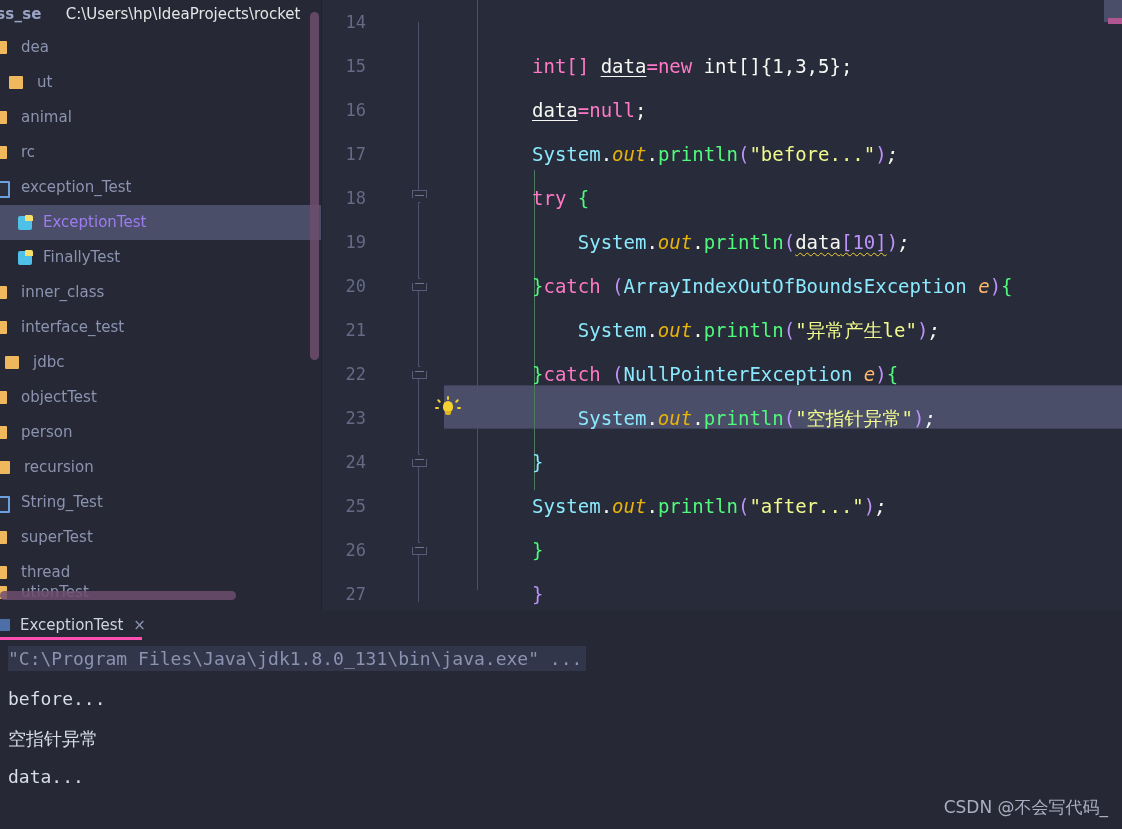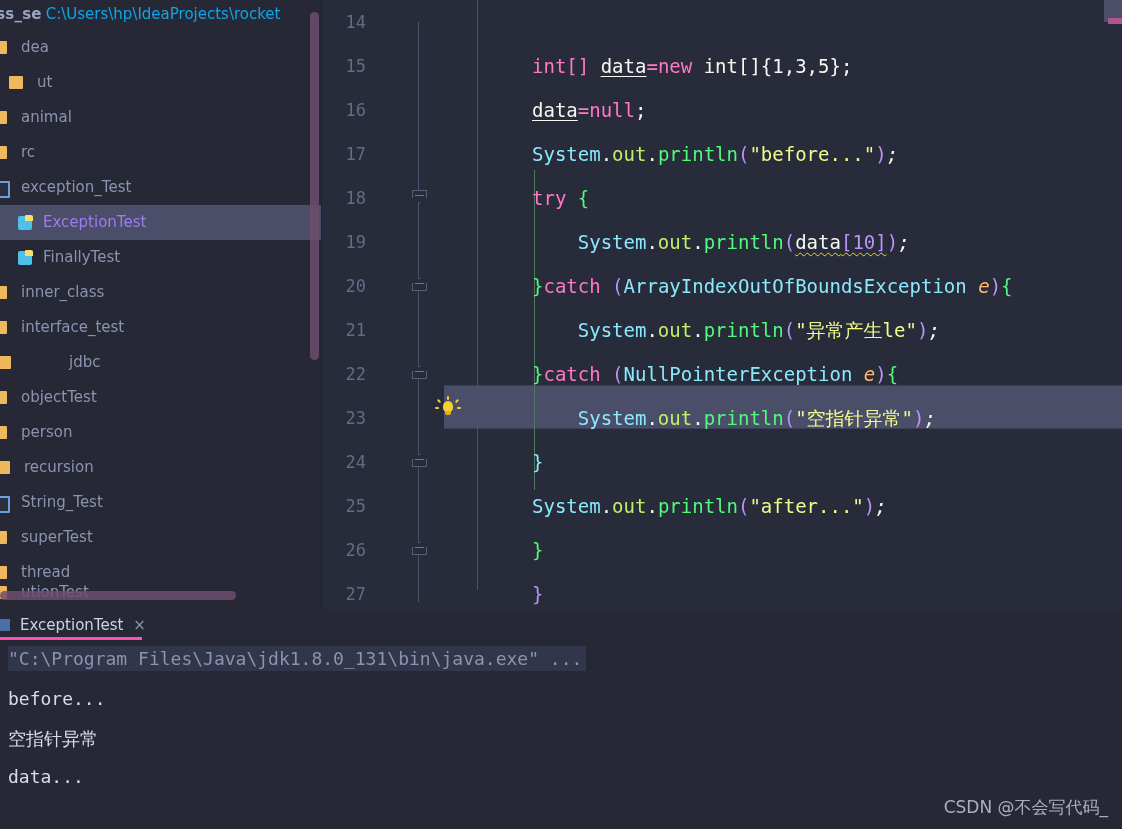--- a/index.html
+++ b/index.html
@@ -32,22 +32,22 @@
     display: flex; align-items: center;
     white-space: nowrap;
     font-size: 15px;
   }
   #breadcrumb .proj {
     color: #9aa4c4;
     font-weight: bold;
     letter-spacing: .2px;
   }
   #breadcrumb .path {
-    color: #0ea5e9;
-    margin-left: 4px;
+    color: #e5e5e5;
+    margin-left: 24px;
     font-weight: normal;
   }
 
   #tree {
     position: absolute;
     left: 0; top: 30px;
     width: 322px;
     height: 580px;
   }
   .tree-row {
@@ -268,21 +268,21 @@
   }
 
   
   .kw      { color: #ff79c6; }
   .type    { color: #8be9fd; }
   .ident   { color: #f8f8f2; }
   .fn      { color: #50fa7b; }
   .str     { color: #f1fa8c; }
   .punct   { color: #bd93f9; }
   .cls     { color: #8be9fd; }
-  .field   { color: #bef264; }
+  .field   { color: #eab308; font-style: italic; }
   .param   { color: #ffb86c; font-style: italic; }
   .semi    { color: #f8f8f2; font-style: italic; }
   .brace   { color: #50fa7b; }
   .under   { text-decoration: underline; text-underline-offset: 3px; }
   .num     { color: #f8f8f2; }
   .wavy {
     text-decoration: underline;
     text-decoration-style: wavy;
     text-decoration-color: #f5d130;
     text-underline-offset: 3px;
@@ -419,21 +419,21 @@
           <span class="tree-label">FinallyTest</span>
         </div>
         <div class="tree-row" style="padding-left: 0px;">
           <span class="ic ic-folder"></span>
           <span class="tree-label">inner_class</span>
         </div>
         <div class="tree-row" style="padding-left: 0px;">
           <span class="ic ic-folder"></span>
           <span class="tree-label">interface_test</span>
         </div>
-        <div class="tree-row" style="padding-left: 4px; gap: 44px;">
+        <div class="tree-row" style="padding-left: 12px;">
           <span class="ic ic-folder"></span>
           <span class="tree-label">jdbc</span>
         </div>
         <div class="tree-row" style="padding-left: 0px;">
           <span class="ic ic-folder"></span>
           <span class="tree-label">objectTest</span>
         </div>
         <div class="tree-row" style="padding-left: 0px;">
           <span class="ic ic-folder"></span>
           <span class="tree-label">person</span>

